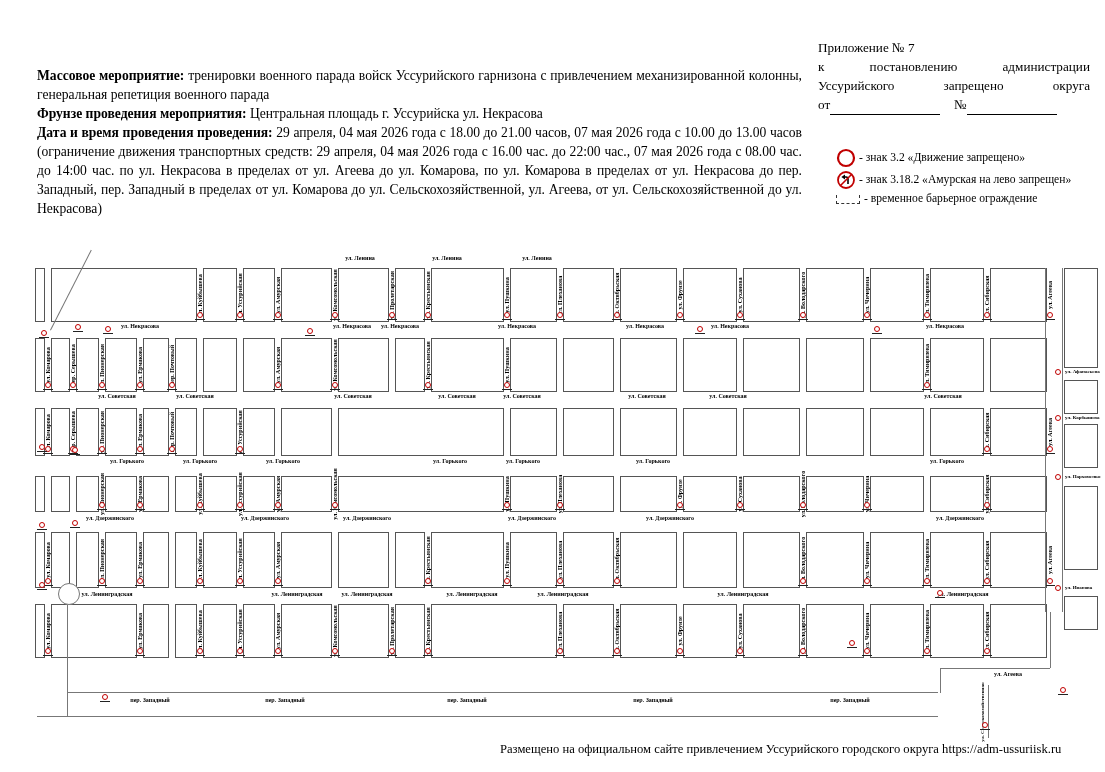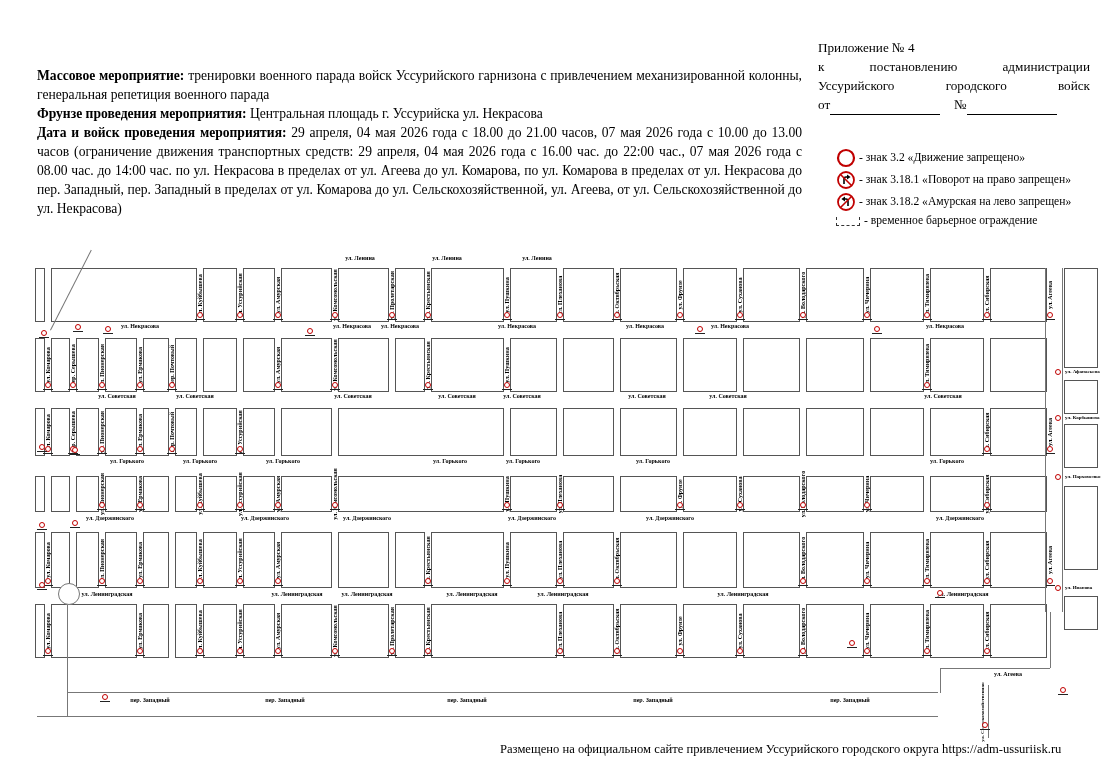--- a/index.html
+++ b/index.html
@@ -43,51 +43,42 @@
 <body>
 
 <div class="page">
 
 
   <div class="intro">
     <b>Массовое мероприятие:</b>
     <span>тренировки военного парада войск Уссурийского гарнизона с привлечением механизированной колонны, генеральная репетиция военного парада</span><br>
     <b>Фрунзе проведения мероприятия:</b>
     <span>Центральная площадь г. Уссурийска ул. Некрасова</span><br>
-    <b>Дата и войск проведения мероприятия:</b>
+    <b>Дата и время проведения проведения:</b>
     <span>29 апреля, 04 мая 2026 года с 18.00 до 21.00 часов, 07 мая 2026 года с 10.00 до 13.00 часов (ограничение движения транспортных средств: 29 апреля, 04 мая 2026 года с 16.00 час. до 22:00 час., 07 мая 2026 года с 08.00 час. до 14:00 час. по ул. Некрасова в пределах от ул. Агеева до ул. Комарова, по ул. Комарова в пределах от ул. Некрасова до пер. Западный, пер. Западный в пределах от ул. Комарова до ул. Сельскохозяйственной, ул. Агеева, от ул. Сельскохозяйственной до ул. Некрасова)</span>
   </div>
 
   <div class="appendix">
-    <div>Приложение № 4</div>
+    <div>Приложение № 7</div>
     <div class="j">к постановлению администрации</div>
-    <div class="j">Уссурийского городского войск</div>
+    <div class="j">Уссурийского запрещено округа</div>
     <div class="fromline">
       <span>от</span>
         <span class="blank b1"></span>
       <span>№</span>
         <span class="blank b2"></span>
     </div>
   </div>
 
   <div class="legend">
     <div class="lrow">
       <svg width="20" height="20" viewBox="0 0 20 20">
         <circle cx="10" cy="10" r="8" fill="#fff" stroke="#c00000" stroke-width="2.2"></circle>
       </svg>
       <span>- знак 3.2 «Движение запрещено»</span>
-    </div>
-    <div class="lrow">
-      <svg width="20" height="20" viewBox="0 0 20 20">
-        <circle cx="10" cy="10" r="8" fill="#fff" stroke="#c00000" stroke-width="1.8"></circle>
-        <path d="M8 14 V9 Q8 7 10 7 H12" fill="none" stroke="#000" stroke-width="1.6"></path>
-        <path d="M11 4.6 L14.6 7 L11 9.4 Z" fill="#000"></path>
-        <line x1="4.5" y1="4.5" x2="15.5" y2="15.5" stroke="#c00000" stroke-width="1.6"></line>
-      </svg>
-      <span>- знак 3.18.1 «Поворот на право запрещен»</span>
     </div>
     <div class="lrow">
       <svg width="20" height="20" viewBox="0 0 20 20">
         <circle cx="10" cy="10" r="8" fill="#fff" stroke="#c00000" stroke-width="1.8"></circle>
         <path d="M12 14 V9 Q12 7 10 7 H8" fill="none" stroke="#000" stroke-width="1.6"></path>
         <path d="M9 4.6 L5.4 7 L9 9.4 Z" fill="#000"></path>
         <line x1="15.5" y1="4.5" x2="4.5" y2="15.5" stroke="#c00000" stroke-width="1.6"></line>
       </svg>
       <span>- знак 3.18.2 «Амурская на лево запрещен»</span>
     </div>

